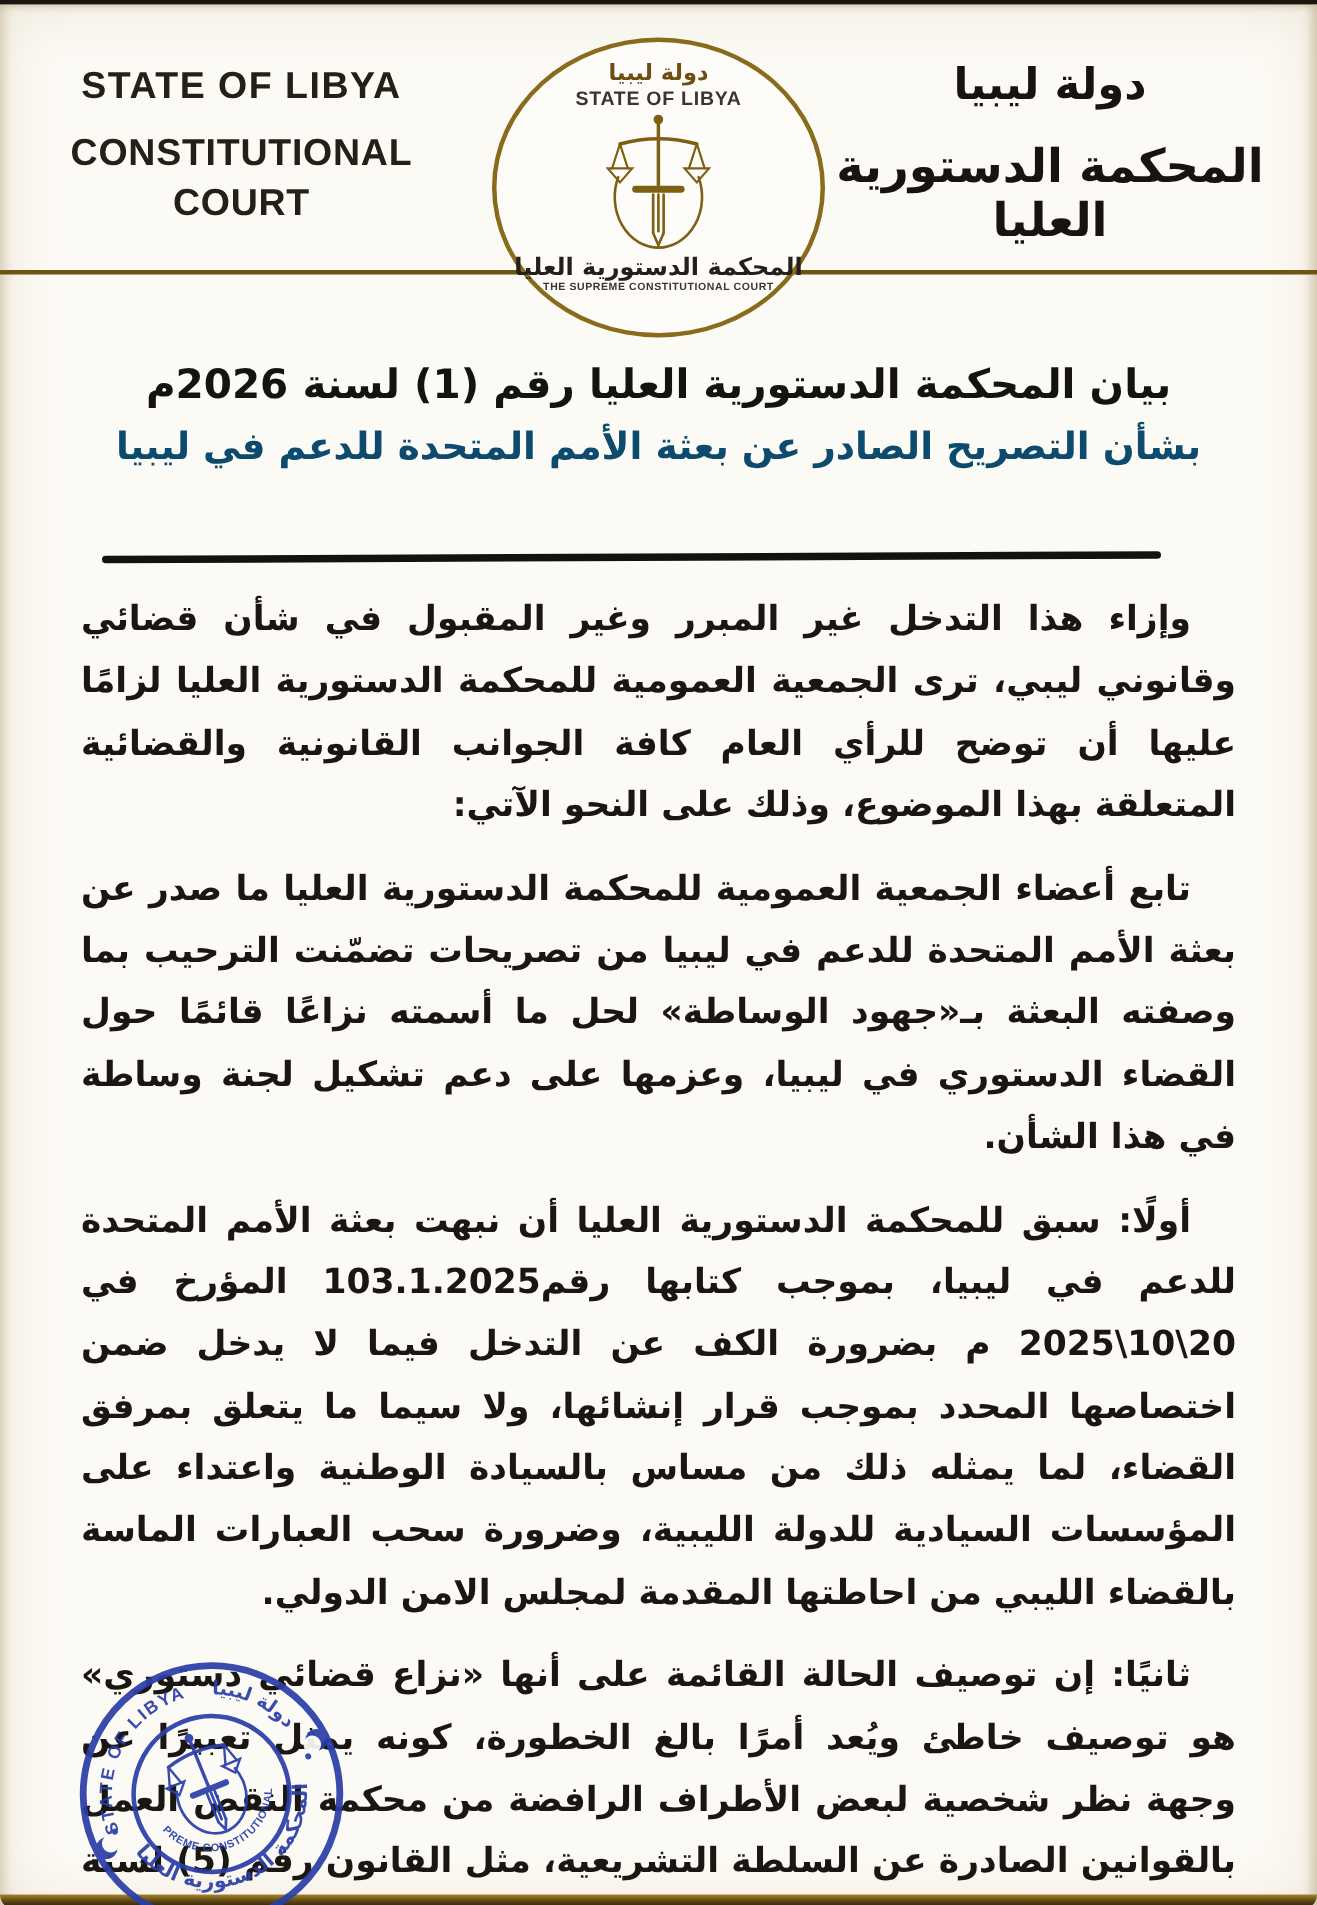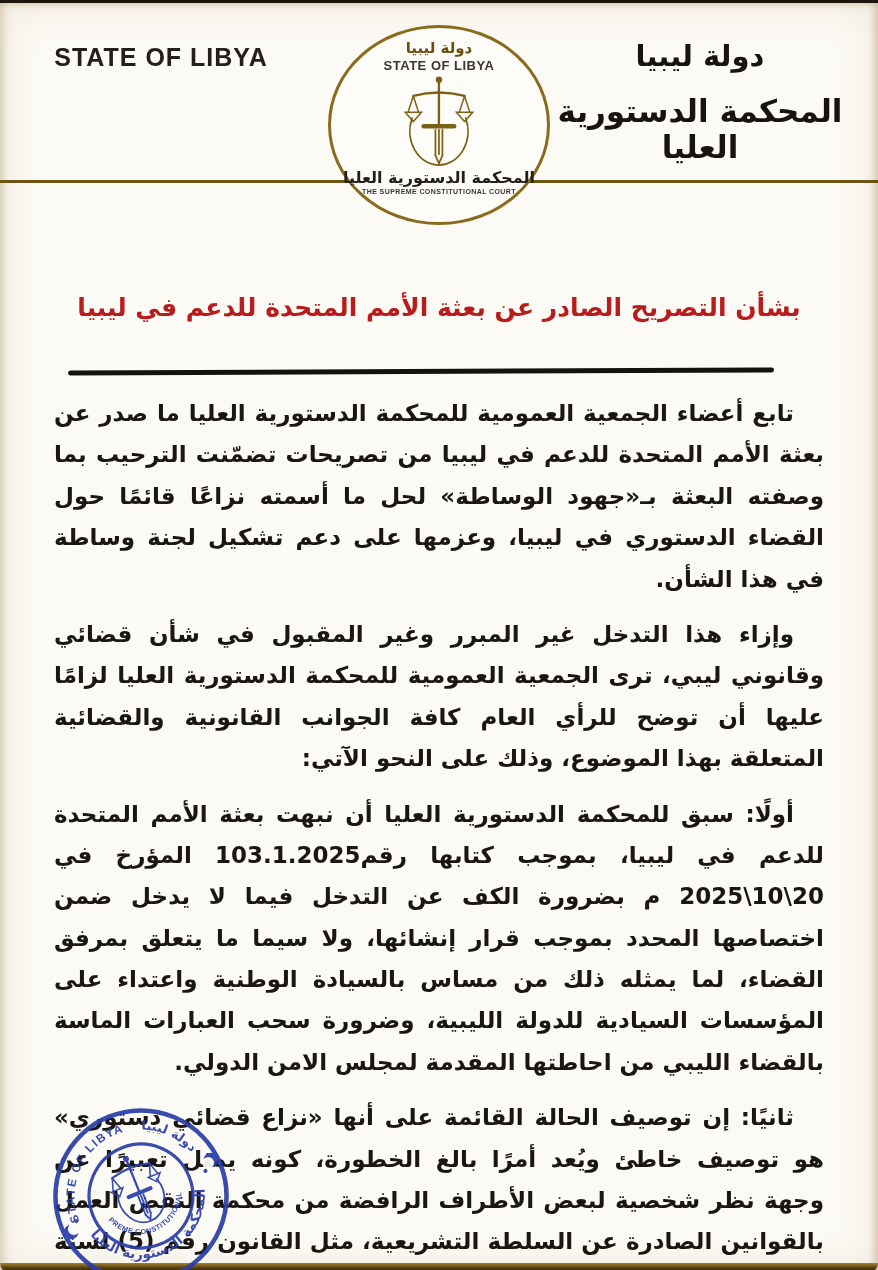--- a/index.html
+++ b/index.html
@@ -39,22 +39,22 @@
   .emblem .e-top-en{font-family:"Liberation Sans",sans-serif;font-size:13px;font-weight:800;color:#3a362f;letter-spacing:.5px;margin-top:1px;}
   .emblem .e-icon{height:92px;margin-top:2px;}
   .emblem .e-bot-ar{font-size:16px;font-weight:800;color:#23201a;direction:rtl;margin-top:2px;line-height:1.1;}
   .emblem .e-bot-en{font-family:"Liberation Sans",sans-serif;font-size:7px;font-weight:800;color:#3a362f;letter-spacing:.4px;margin-top:2px;}
   
   .doc-title{
     position:absolute;left:0;top:238px;width:100%;text-align:center;direction:rtl;
     font-size:27px;font-weight:800;color:#15130e;
   }
   .doc-subtitle{
-    position:absolute;left:0;top:290px;width:100%;text-align:center;direction:rtl;
-    font-size:25px;font-weight:800;color:#b91c1c;
+    position:absolute;left:0;top:280px;width:100%;text-align:center;direction:rtl;
+    font-size:25px;font-weight:800;color:#0c4a6e;
   }
   .black-rule{
     position:absolute;left:68px;top:366px;width:706px;height:5px;background:#14120e;
     border-radius:3px;transform:rotate(-0.25deg);
   }
   
   .body-text{
     position:absolute;left:54px;right:54px;top:390px;direction:rtl;text-align:justify;
     font-size:23px;font-weight:700;line-height:1.8;color:#1a1713;
   }
@@ -71,20 +71,21 @@
     border-radius:0 0 10px 10px;
   }
 </style>
 </head>
 <body>
 
 <div class="page">
 
   <div class="hdr-left">
     <div class="l1">STATE OF LIBYA</div>
+    <div class="l3">CONSTITUTIONAL COURT</div>
   </div>
 
   <div class="hdr-right">
     <div class="r1">دولة ليبيا</div>
     <div class="r2">المحكمة الدستورية العليا</div>
   </div>
 
   <div class="gold-rule"></div>
 
   <div class="emblem">
@@ -106,27 +107,28 @@
           <path d="M54 94 L54 138 M66 94 L66 138 M60 94 L60 136"></path>
           <path d="M54 138 L60 152 L66 138"></path>
         </g>
         <path d="M14 74 A 50 58 0 1 0 106 74" stroke-width="3"></path>
       </g>
     </svg>
     <div class="e-bot-ar">المحكمة الدستورية العليا</div>
     <div class="e-bot-en">THE SUPREME CONSTITUTIONAL COURT</div>
   </div>
 
+  <div class="doc-title">بيان المحكمة الدستورية العليا رقم (1) لسنة 2026م</div>
   <div class="doc-subtitle">بشأن التصريح الصادر عن بعثة الأمم المتحدة للدعم في ليبيا</div>
 
   <div class="black-rule"></div>
 
   <div class="body-text">
+    <p>وإزاء هذا التدخل غير المبرر وغير المقبول في شأن قضائي وقانوني ليبي، ترى الجمعية العمومية للمحكمة الدستورية العليا لزامًا عليها أن توضح للرأي العام كافة الجوانب القانونية والقضائية المتعلقة بهذا الموضوع، وذلك على النحو الآتي:</p>
     <p>تابع أعضاء الجمعية العمومية للمحكمة الدستورية العليا ما صدر عن بعثة الأمم المتحدة للدعم في ليبيا من تصريحات تضمّنت الترحيب بما وصفته البعثة بـ«جهود الوساطة» لحل ما أسمته نزاعًا قائمًا حول القضاء الدستوري في ليبيا، وعزمها على دعم تشكيل لجنة وساطة في هذا الشأن.</p>
-    <p>وإزاء هذا التدخل غير المبرر وغير المقبول في شأن قضائي وقانوني ليبي، ترى الجمعية العمومية للمحكمة الدستورية العليا لزامًا عليها أن توضح للرأي العام كافة الجوانب القانونية والقضائية المتعلقة بهذا الموضوع، وذلك على النحو الآتي:</p>
     <p>أولًا: سبق للمحكمة الدستورية العليا أن نبهت بعثة الأمم المتحدة للدعم في ليبيا، بموجب كتابها رقم103.1.2025 المؤرخ في 20\10\2025 م بضرورة الكف عن التدخل فيما لا يدخل ضمن اختصاصها المحدد بموجب قرار إنشائها، ولا سيما ما يتعلق بمرفق القضاء، لما يمثله ذلك من مساس بالسيادة الوطنية واعتداء على المؤسسات السيادية للدولة الليبية، وضرورة سحب العبارات الماسة بالقضاء الليبي من احاطتها المقدمة لمجلس الامن الدولي.</p>
     <p>ثانيًا: إن توصيف الحالة القائمة على أنها «نزاع قضائي دستوري» هو توصيف خاطئ ويُعد أمرًا بالغ الخطورة، كونه يمثل تعبيرًا عن وجهة نظر شخصية لبعض الأطراف الرافضة من محكمة النقض العمل بالقوانين الصادرة عن السلطة التشريعية، مثل القانون رقم (5) لسنة 2023م بشأن إنشاء المحكمة الدستورية العليا، في سابقة خطيرة لم تسجل في تاريخ القضاء الليبي حتى في اسوء الظروف.</p>
   </div>
 
   <div class="stamp">
     <svg viewBox="0 0 200 200">
       <defs>
         <path id="stArcTop" d="M 27 100 A 73 73 0 0 1 173 100"></path>
         <path id="stArcBottom" d="M 32 118 A 71 71 0 0 0 168 118"></path>
         <path id="stArcInner" d="M 57 112 A 46 46 0 0 0 143 112"></path>

